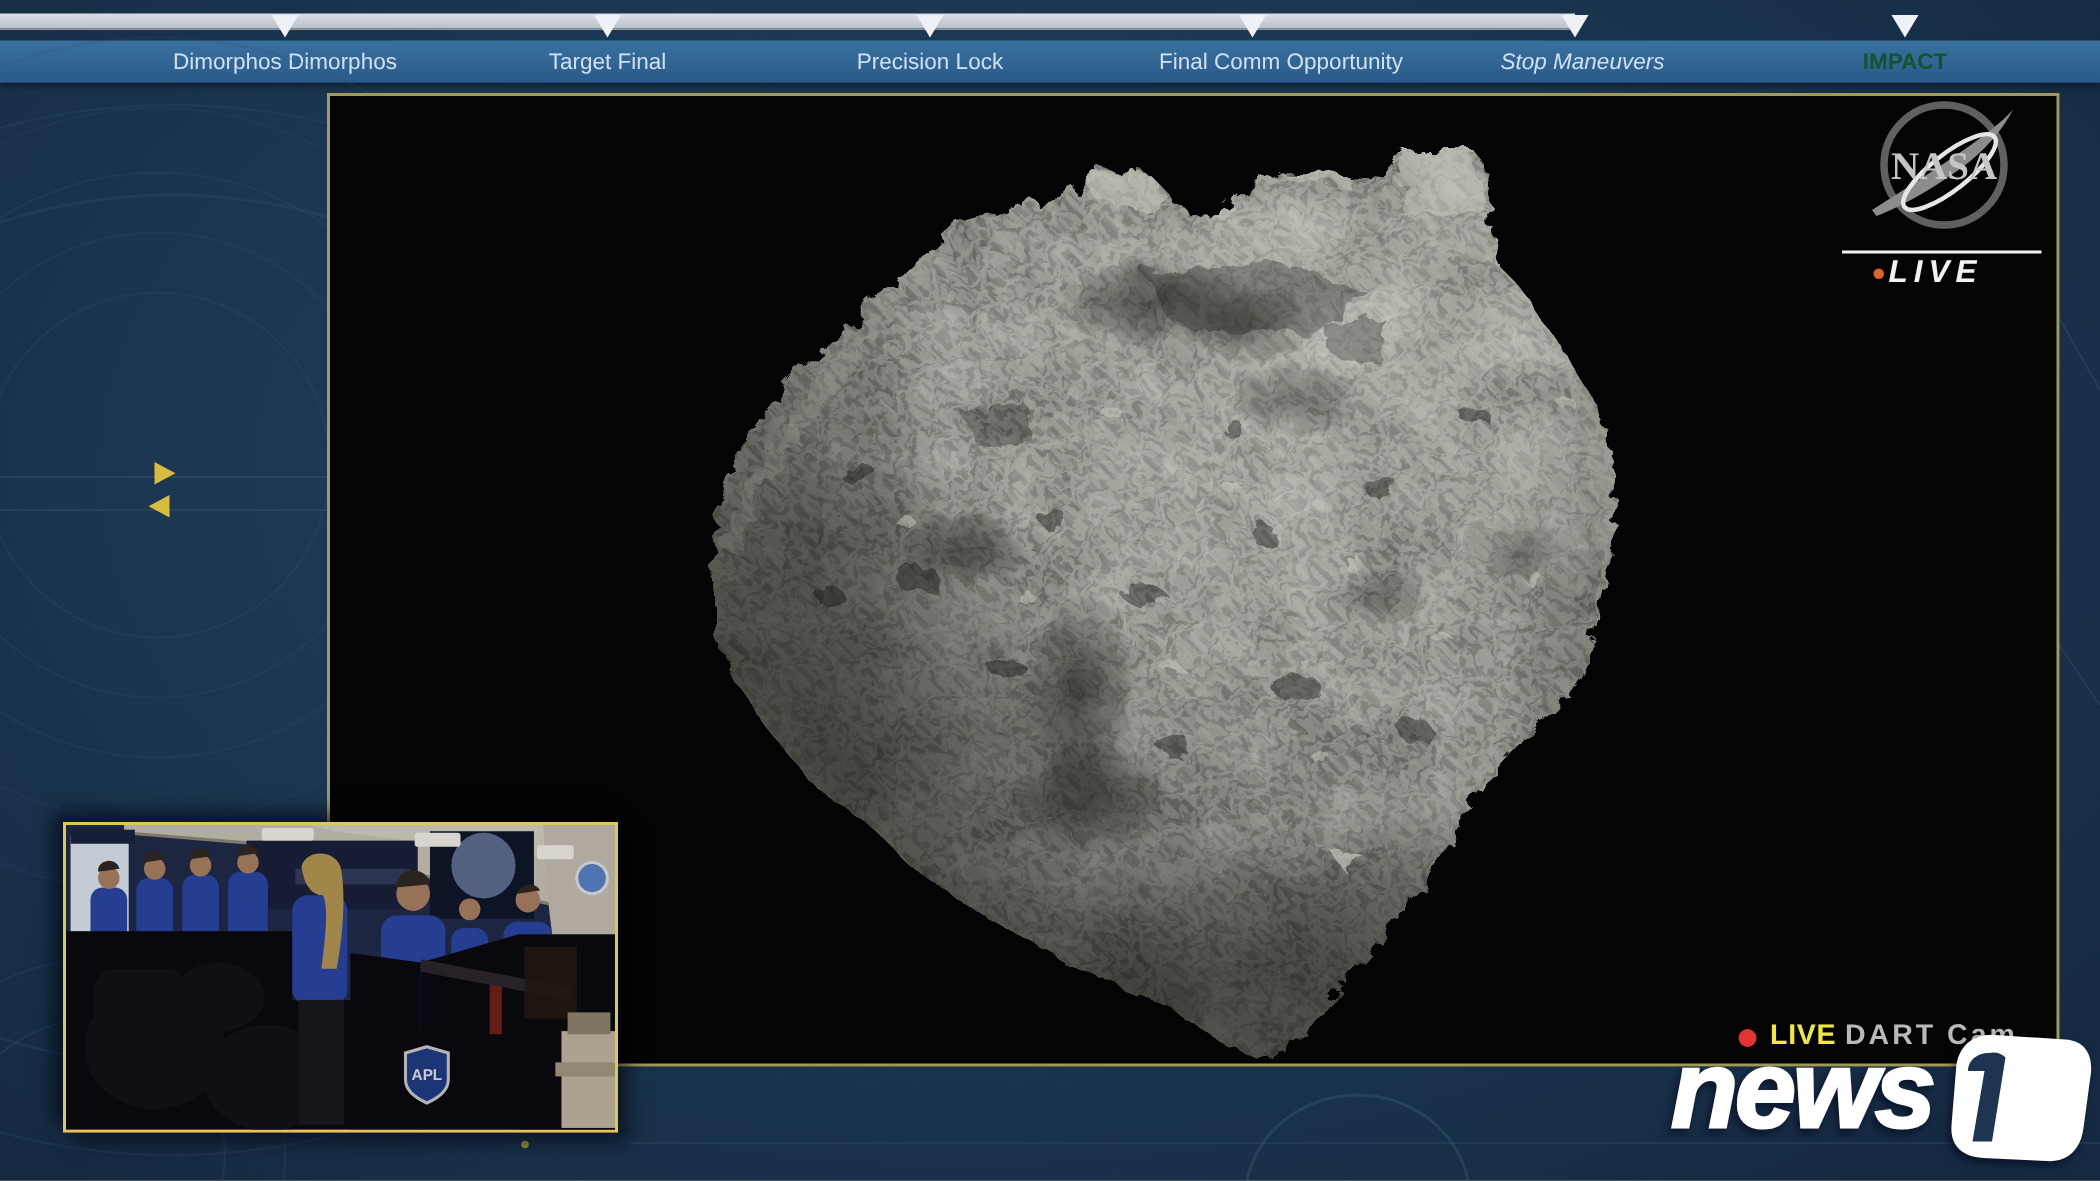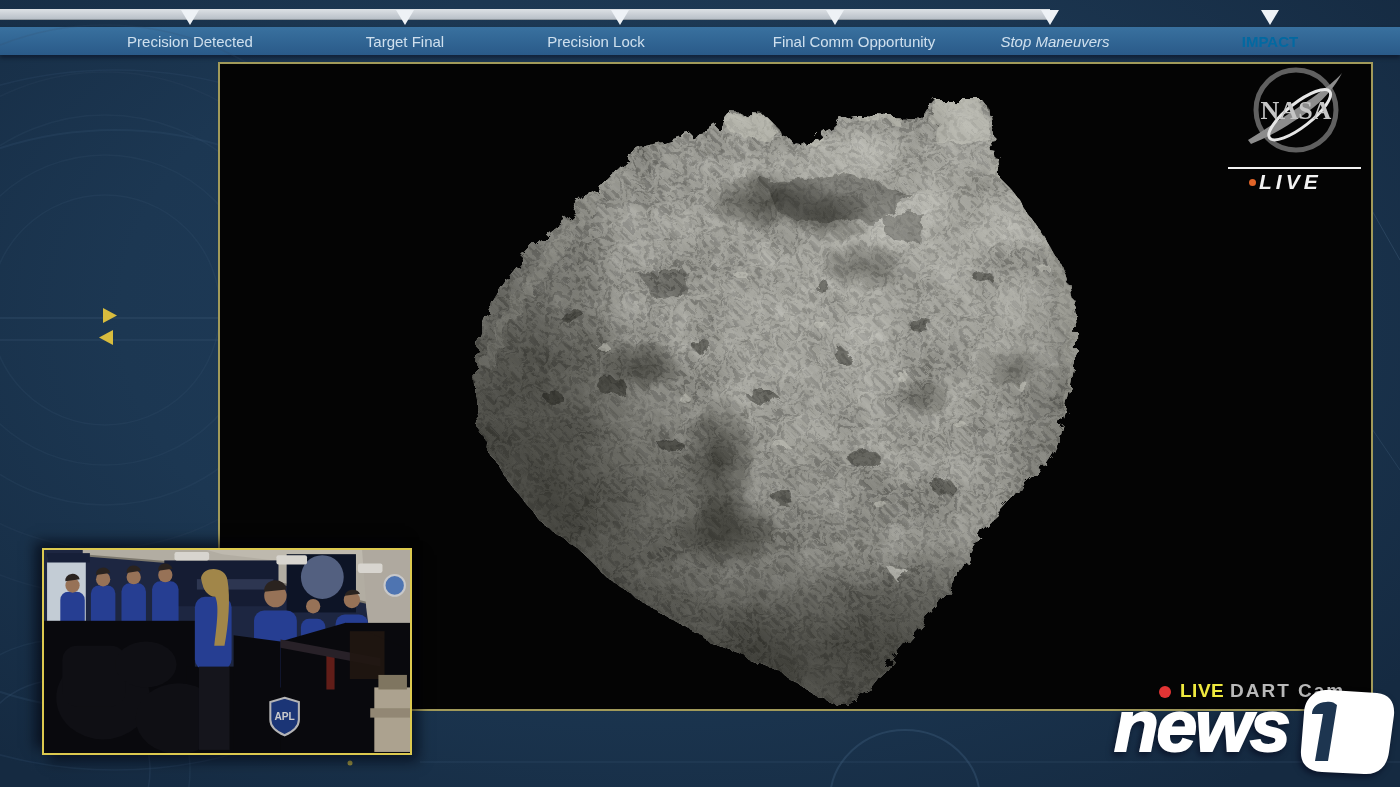--- a/index.html
+++ b/index.html
@@ -33,26 +33,26 @@
 </head>
 <body>
   <div class="abs" id="graybar"></div>
   <div class="abs tri" style="left:181px;"></div>
   <div class="abs tri" style="left:396px;"></div>
   <div class="abs tri" style="left:611px;"></div>
   <div class="abs tri" style="left:826px;"></div>
   <div class="abs tri" style="left:1041px;"></div>
   <div class="abs tri" style="left:1261px;"></div>
   <div class="abs" id="blueband"></div>
-  <div class="abs lbl" style="left:60px;">Precision Detected</div>
+  <div class="abs lbl" style="left:60px;">Dimorphos Dimorphos</div>
   <div class="abs lbl" style="left:275px;">Target Final</div>
-  <div class="abs lbl" style="left:466px;">Precision Lock</div>
+  <div class="abs lbl" style="left:490px;">Precision Lock</div>
   <div class="abs lbl" style="left:724px;">Final Comm Opportunity</div>
   <div class="abs lbl" style="left:925px;font-style:italic;">Stop Maneuvers</div>
-  <div class="abs lbl" style="left:1140px;font-weight:bold;color:#0369a1;">IMPACT</div>
+  <div class="abs lbl" style="left:1140px;font-weight:bold;color:#14532d;">IMPACT</div>
 
   <svg class="abs" width="1400" height="787" style="left:0;top:0;">
     <g fill="none" stroke="#35506c" stroke-width="1.5">
       <circle cx="105" cy="310" r="115" opacity="0.25"></circle>
       <circle cx="105" cy="310" r="155" opacity="0.22"></circle>
       <circle cx="105" cy="310" r="195" opacity="0.22"></circle>
       <circle cx="105" cy="310" r="238" opacity="0.18"></circle>
       <circle cx="105" cy="310" r="285" opacity="0.18"></circle>
       <circle cx="60" cy="770" r="90" opacity="0.3"></circle>
       <circle cx="60" cy="770" r="130" opacity="0.25"></circle>

